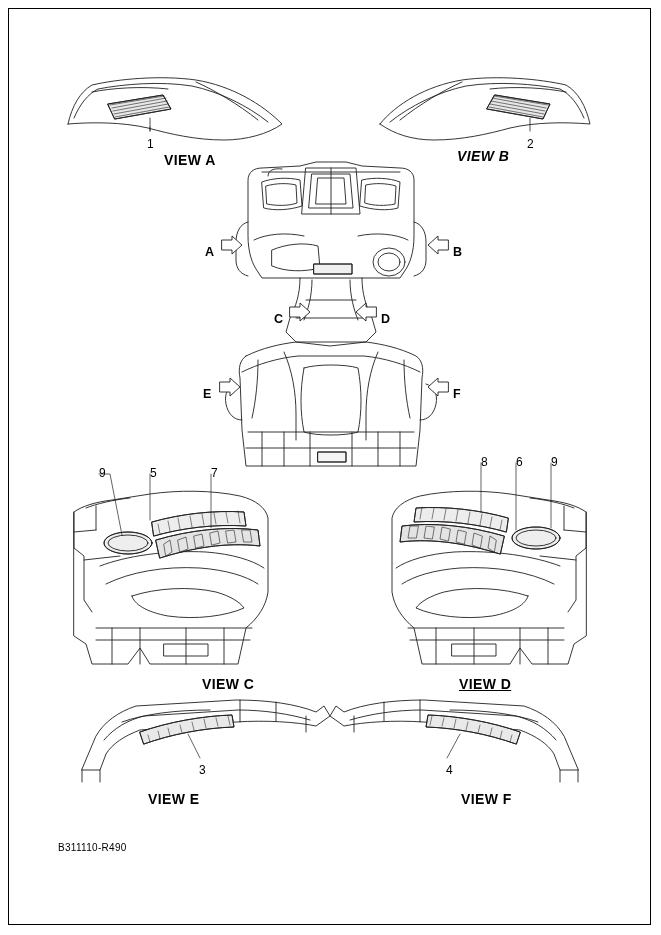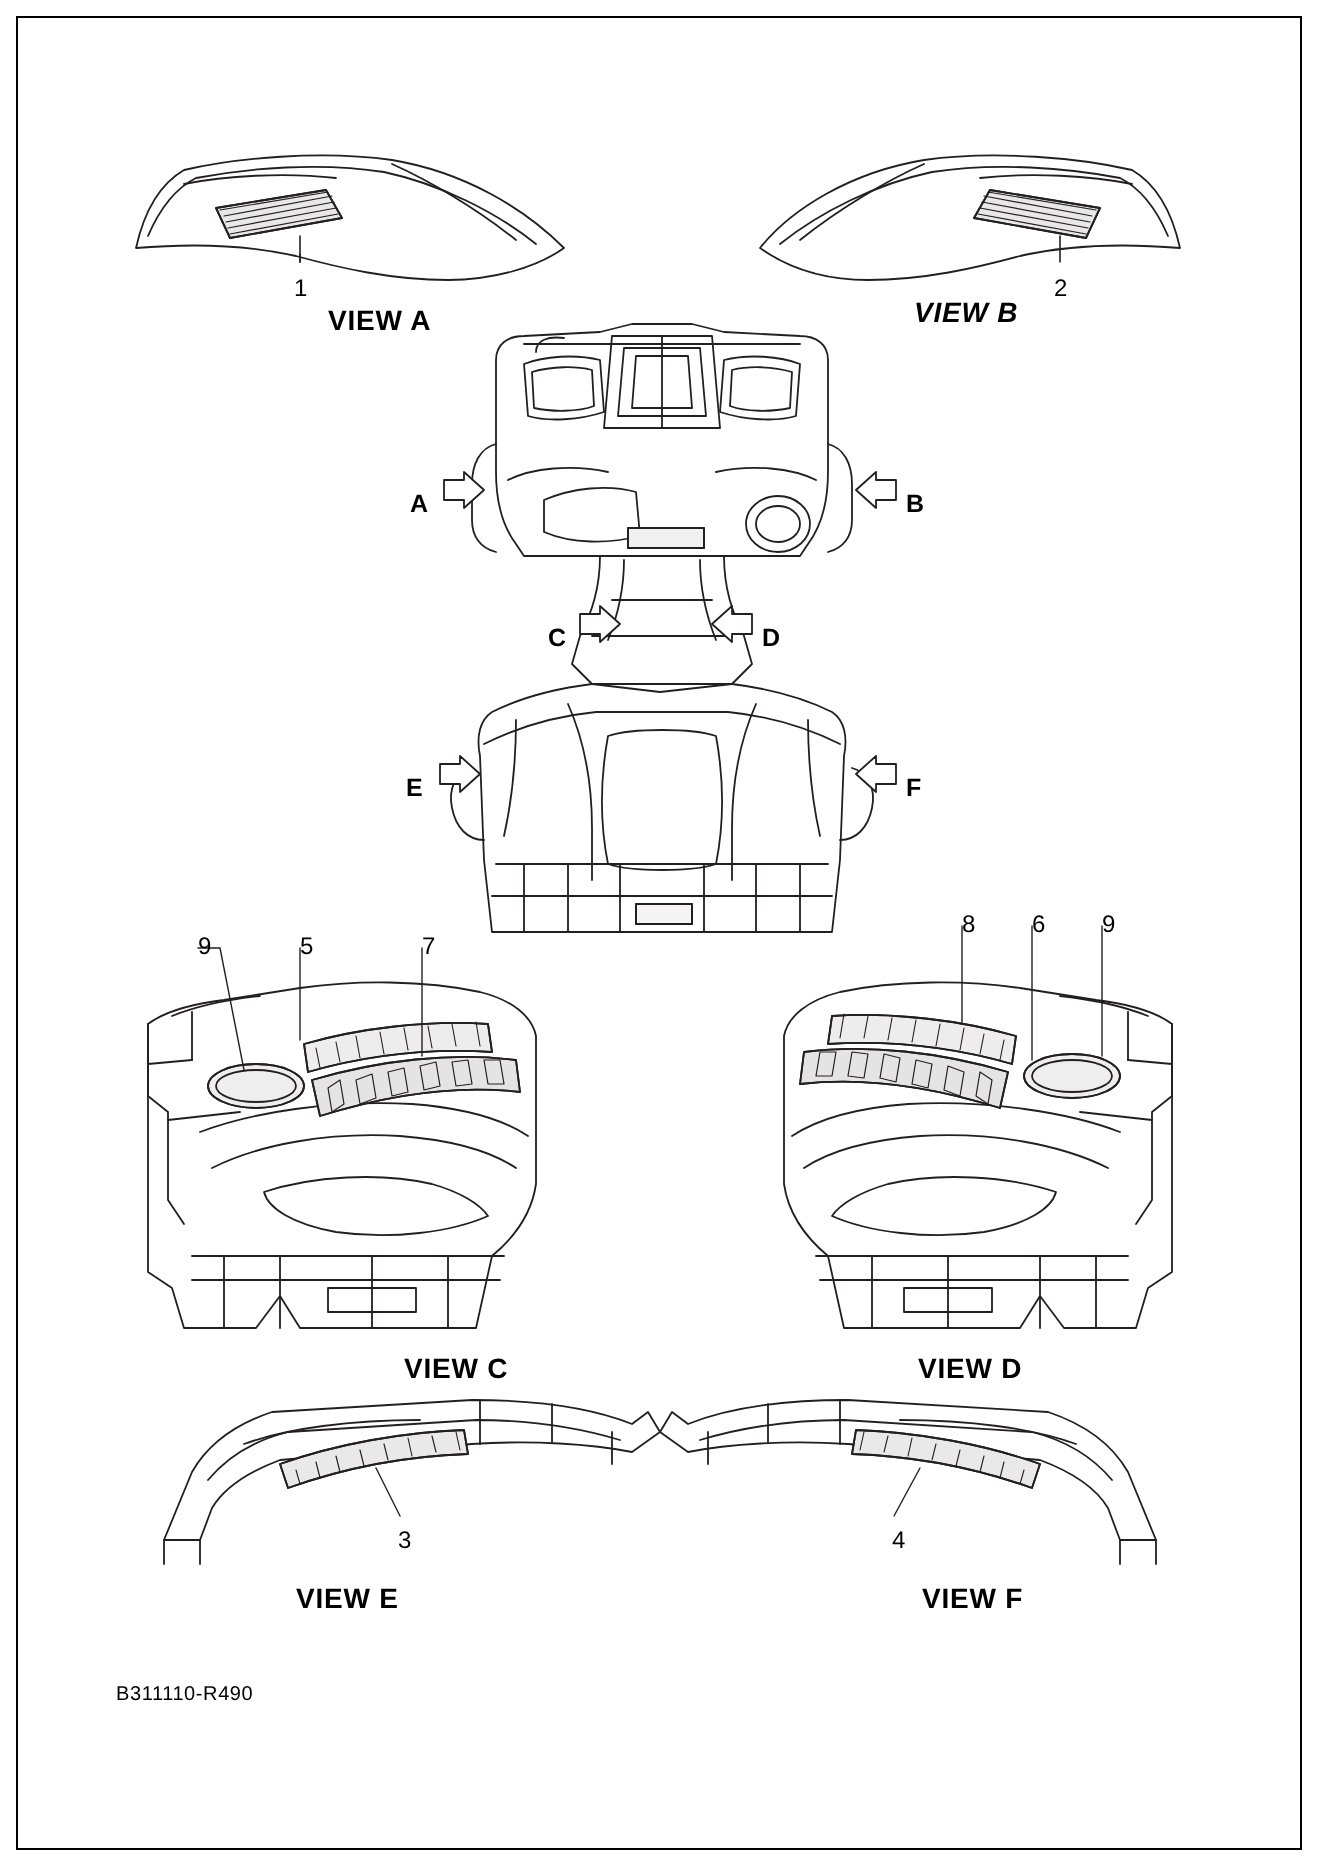--- a/index.html
+++ b/index.html
@@ -329,21 +329,21 @@
         </g>
         <path d="M447,758 L460,734" stroke-width="0.7"></path>
       </g>
 
     </g>
   </svg>
 
   <div class="lbl view-lbl" style="left:164px; top:152px;">VIEW A</div>
   <div class="lbl view-lbl" style="left:457px; top:148px;font-style:italic;">VIEW B</div>
   <div class="lbl view-lbl" style="left:158px; top:676px;margin-left:44px;">VIEW C</div>
-  <div class="lbl view-lbl" style="left:459px; top:676px;">VIEW D</div>
+  <div class="lbl view-lbl" style="left:459px; top:676px;text-decoration:underline;">VIEW D</div>
   <div class="lbl view-lbl" style="left:148px; top:791px;">VIEW E</div>
   <div class="lbl view-lbl" style="left:461px; top:791px;">VIEW F</div>
 
   <div class="lbl callout-lbl" style="left:205px; top:245px;">A</div>
   <div class="lbl callout-lbl" style="left:453px; top:245px;">B</div>
   <div class="lbl callout-lbl" style="left:274px; top:312px;">C</div>
   <div class="lbl callout-lbl" style="left:381px; top:312px;">D</div>
   <div class="lbl callout-lbl" style="left:203px; top:387px;">E</div>
   <div class="lbl callout-lbl" style="left:453px; top:387px;">F</div>
 

